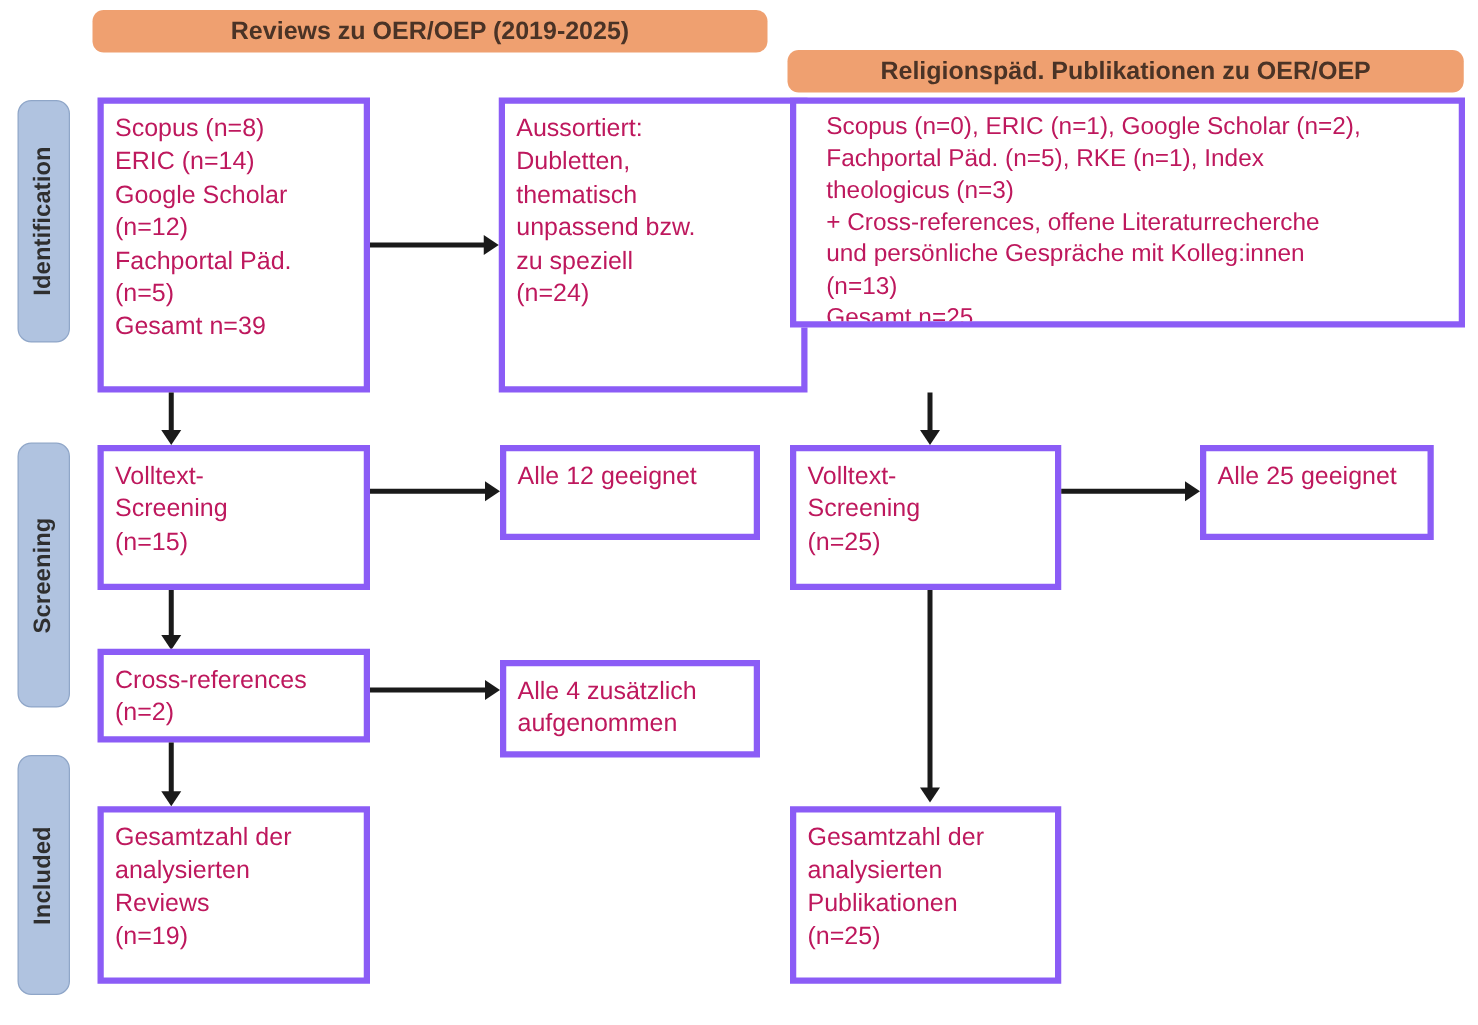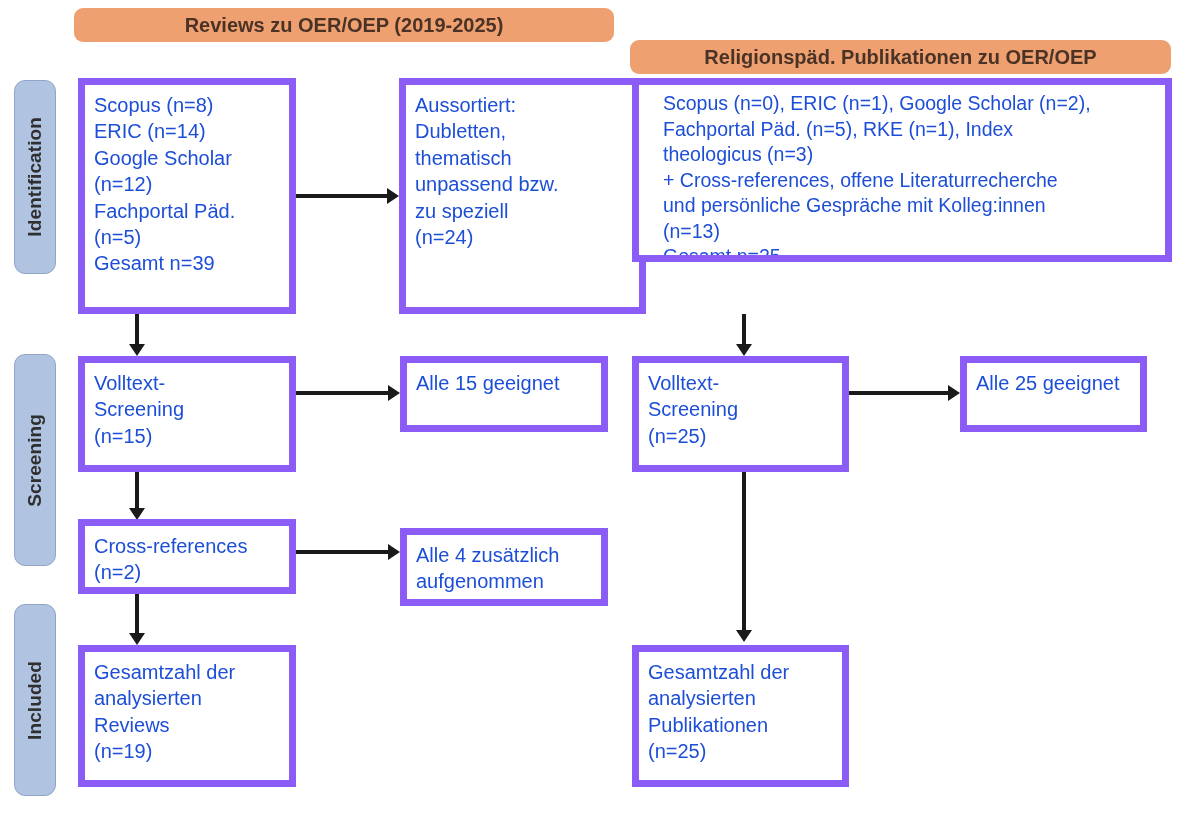--- a/index.html
+++ b/index.html
@@ -54,26 +54,26 @@
     font-weight: bold;
     font-size: 20px;
     color: #4a3326;
     white-space: nowrap;
   }
 
   
   .box {
     position: absolute;
     background: #ffffff;
-    border: 7px solid #8b5cf6;
+    border: 5px solid #8b5cf6;
     box-sizing: border-box;
     padding: 7px 5px 5px 9px;
     font-size: 20px;
     line-height: 1.32;
-    color: #1d4ed8;
+    color: #be185d;
     white-space: pre-line;
     overflow: hidden;
   }
   .box.dense { font-size: 19.5px; line-height: 1.31; padding-top: 6px; }
 
   
   .conn {
     position: absolute;
     background: #1a1a1a;
   }
@@ -130,21 +130,21 @@
   <div class="conn h" style="left:296px; top:194px; width:92px;"></div>
   <div class="arrow-right" style="left:387px; top:188px;"></div>
 
   <div class="conn v" style="left:135px; top:314px; height:32px;"></div>
   <div class="arrow-down" style="left:129px; top:344px;"></div>
 
   <div class="box" style="left:78px; top:356px; width:218px; height:116px;">Volltext-
 Screening
 (n=15)</div>
 
-  <div class="box" style="left:400px; top:356px; width:208px; height:76px;">Alle 15 geeignet</div>
+  <div class="box" style="left:400px; top:356px; width:208px; height:76px;">Alle 12 geeignet</div>
 
   <div class="conn h" style="left:296px; top:391px; width:93px;"></div>
   <div class="arrow-right" style="left:388px; top:385px;"></div>
 
   <div class="conn v" style="left:135px; top:472px; height:38px;"></div>
   <div class="arrow-down" style="left:129px; top:508px;"></div>
 
   <div class="box" style="left:78px; top:519px; width:218px; height:75px;">Cross-references
 (n=2)</div>
 

